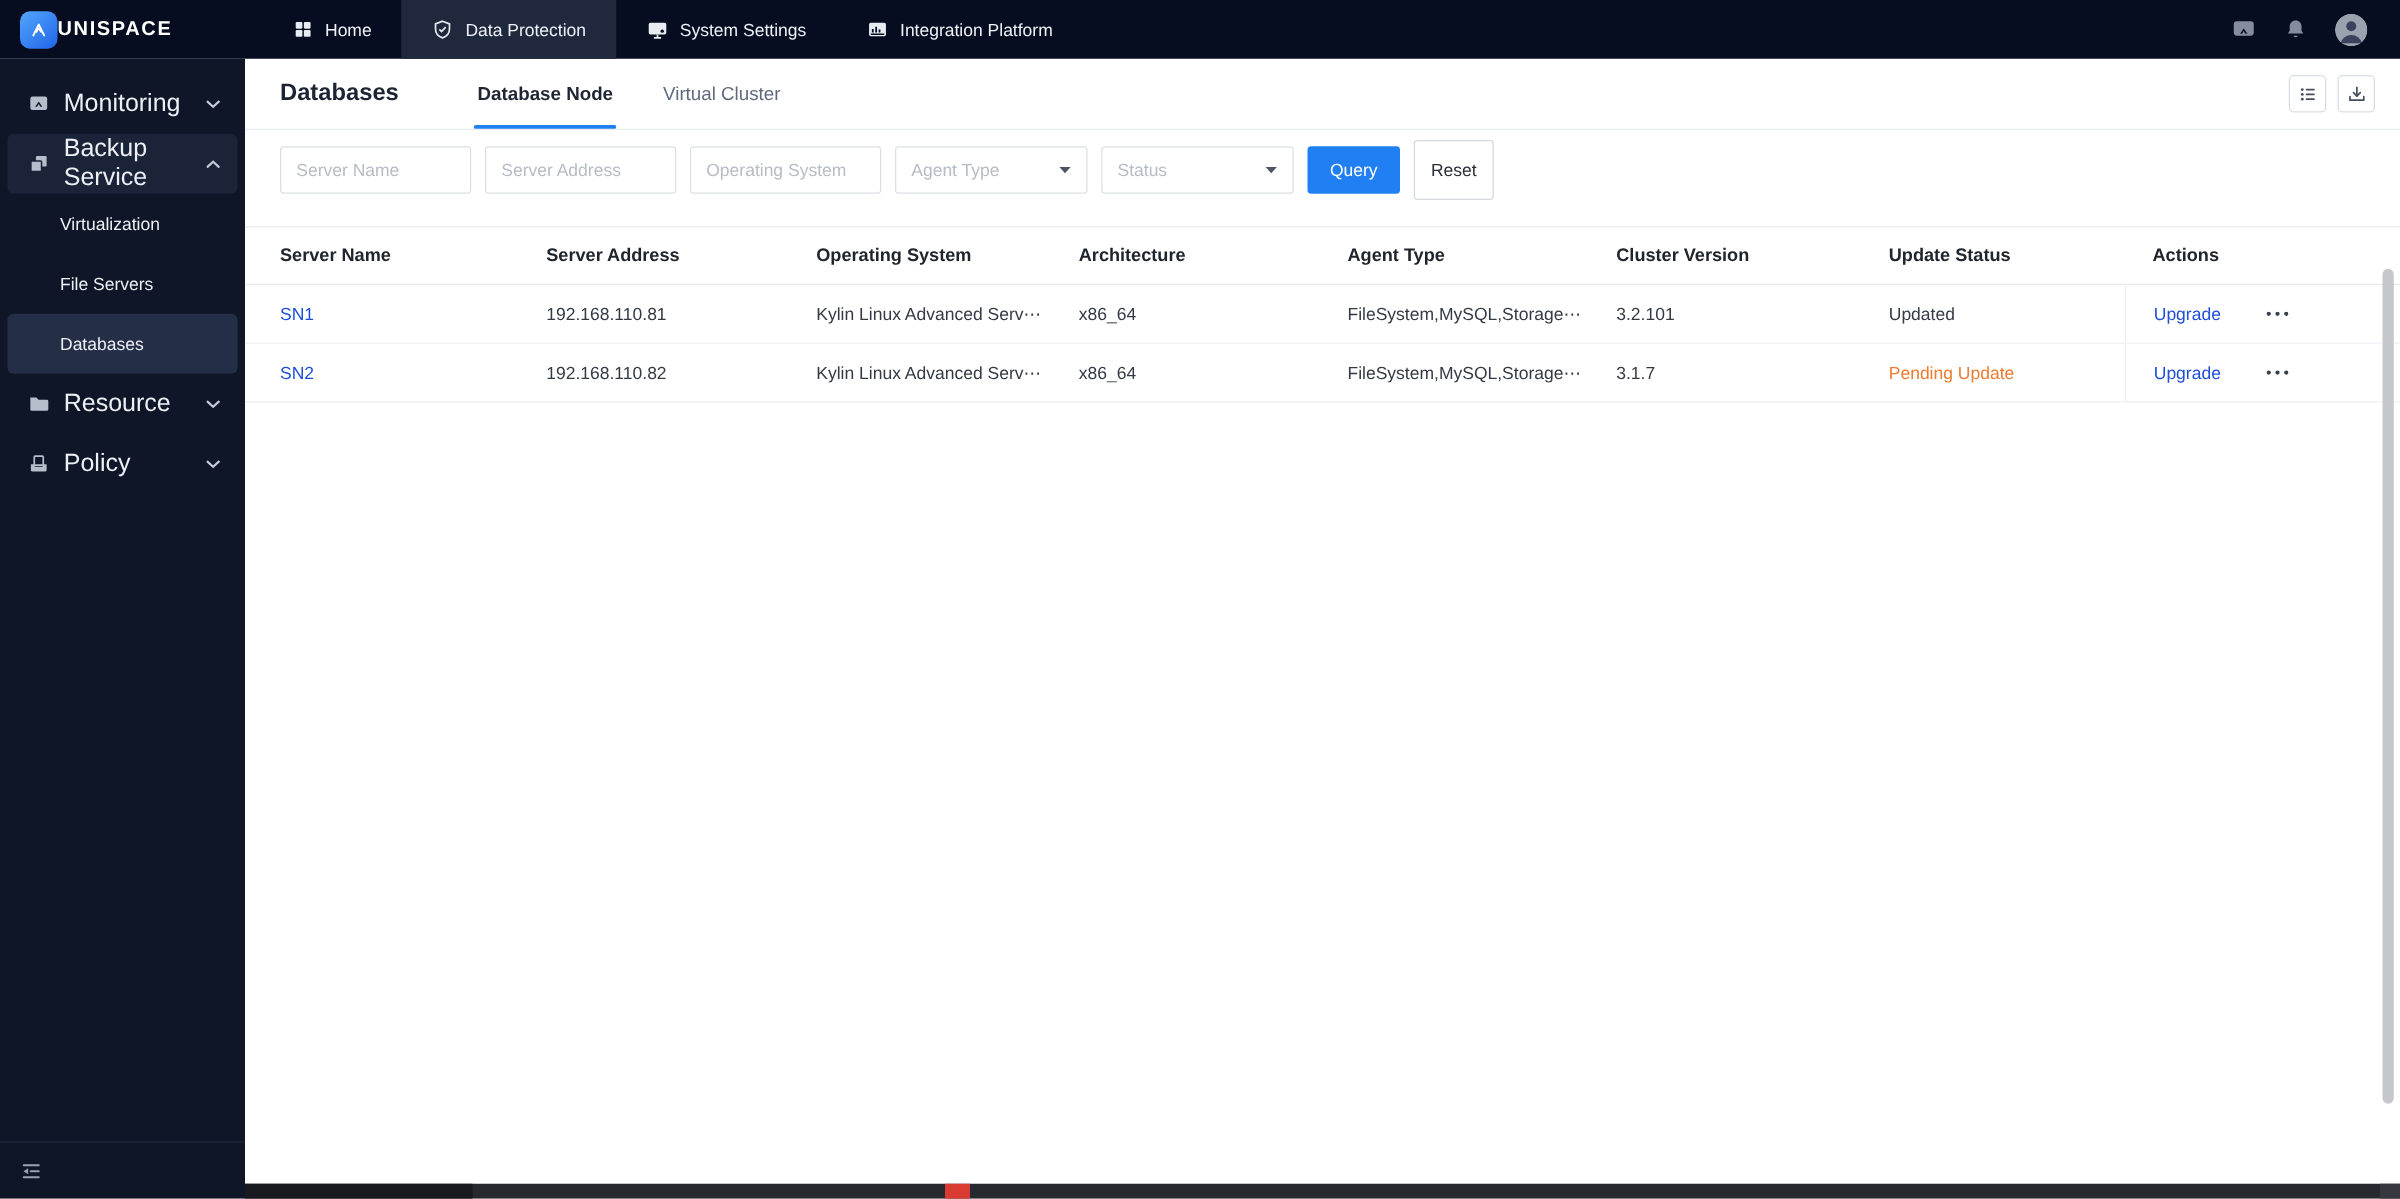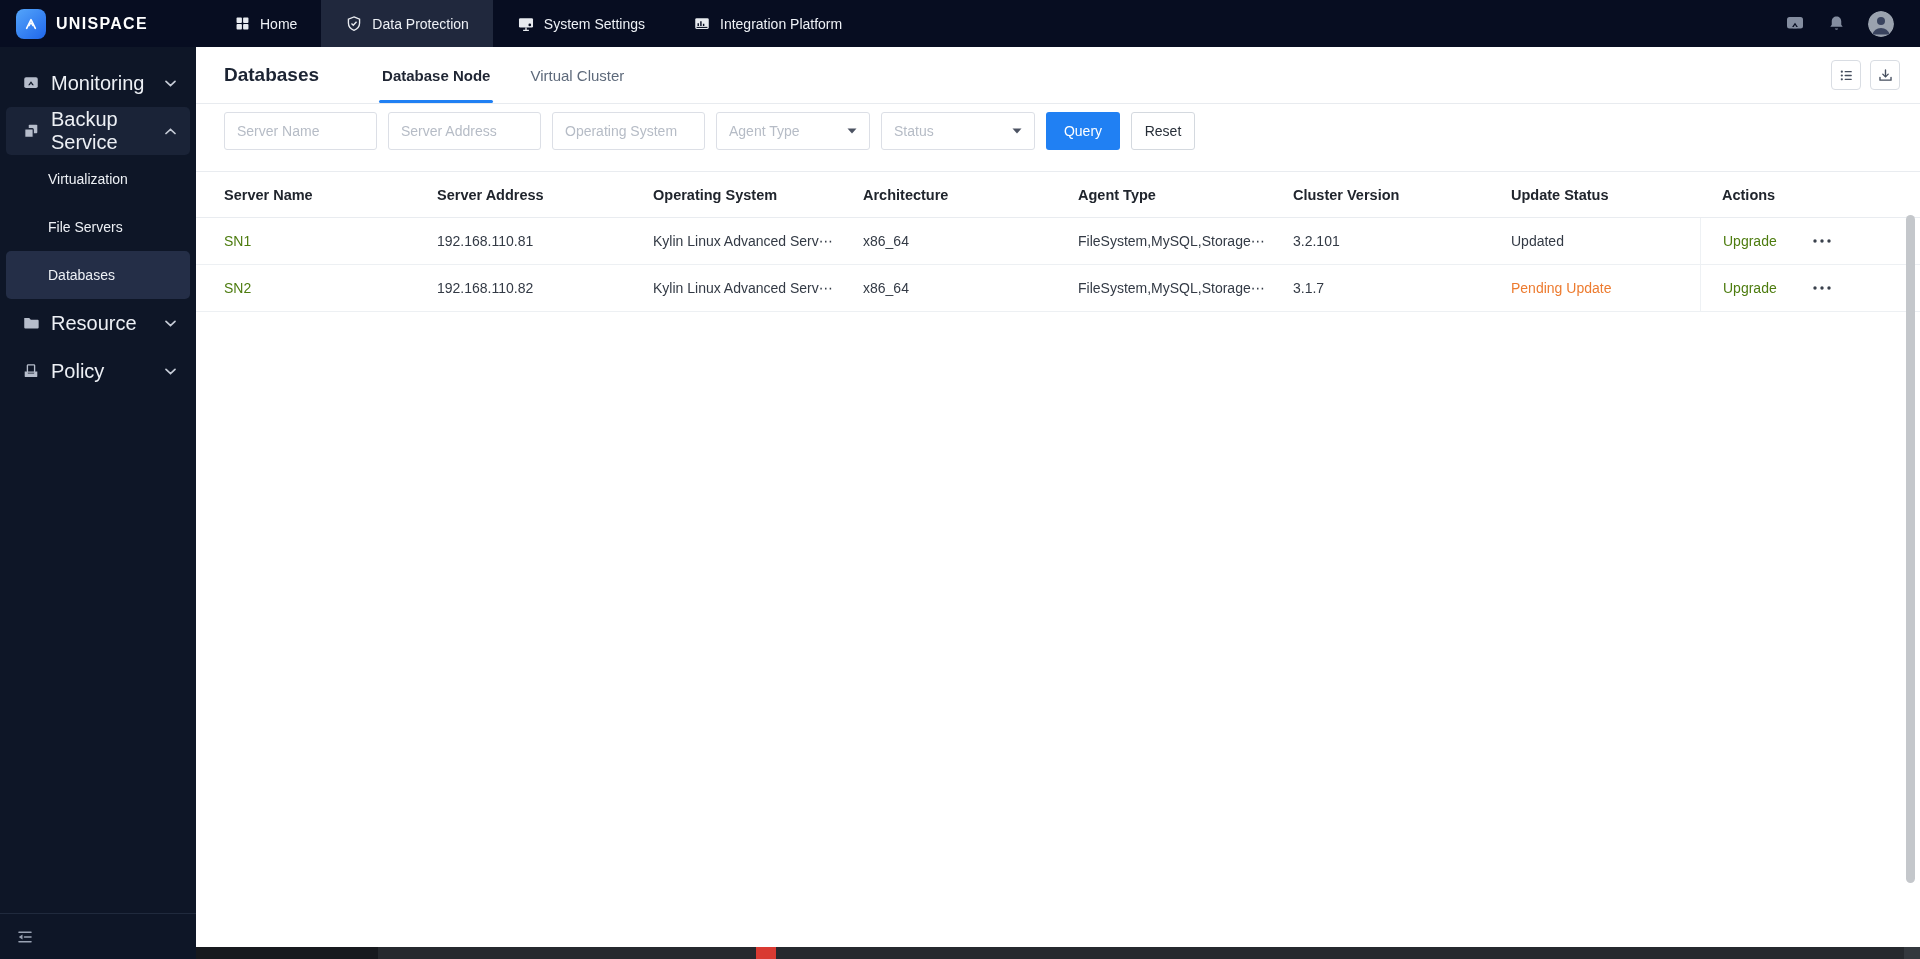--- a/index.html
+++ b/index.html
@@ -5,21 +5,21 @@
   * { margin:0; padding:0; box-sizing:border-box; }
   html,body { width:1920px; height:959px; }
   body {
     position:relative; overflow:hidden; background:#fff;
     font-family:"Liberation Sans", sans-serif; color:#333A45;
   }
   svg { display:block; }
 
   
   .topbar { position:absolute; top:0; left:0; right:0; height:47px; background:#070D21; display:flex; align-items:center; z-index:10; }
-  .brand { width:196px; display:flex; align-items:center; gap:10px; padding-left:16px; flex:none; }
+  .brand { width:196px; display:flex; align-items:center; padding-left:16px; flex:none; }
   .logo { width:30px; height:30px; border-radius:8px; background:linear-gradient(140deg,#54A5FB,#1F66EA); display:flex; align-items:center; justify-content:center; flex:none; }
   .brand-name { color:#FFFFFF; font-size:16px; font-weight:700; letter-spacing:1.3px; }
   .topnav { display:flex; height:100%; margin-left:14px; }
   .topnav-item { display:flex; align-items:center; gap:9px; padding:0 24px; color:#EEF1F6; font-size:14px; cursor:pointer; white-space:nowrap; }
   .topnav-item.active { background:#20283D; }
   .topbar-right { margin-left:auto; display:flex; align-items:center; gap:22px; padding-right:26px; }
   .avatar { width:26px; height:26px; border-radius:50%; overflow:hidden; }
 
   
   .sidebar { position:absolute; top:47px; left:0; bottom:0; width:196px; background:#0E1627; padding-top:12px; z-index:9; }
@@ -40,32 +40,32 @@
   .tab.active::after { content:""; position:absolute; left:0; right:0; bottom:0; height:3px; background:#2080F3; border-radius:2px; }
   .header-actions { margin-left:auto; display:flex; gap:9px; align-self:center; }
   .icon-btn { width:30px; height:30px; border:1px solid #D9DDE3; border-radius:4px; background:#fff; display:flex; align-items:center; justify-content:center; cursor:pointer; }
 
   
   .filter-bar { display:flex; gap:11px; padding:8px 28px 0; align-items:center; }
   .f-input { width:153px; height:38px; border:1px solid #DCDFE6; border-radius:3px; padding:0 12px; font-size:14px; color:#333A45; font-family:"Liberation Sans",sans-serif; outline:none; }
   .f-input::placeholder { color:#B6BCC6; }
   .f-select { width:154px; height:38px; border:1px solid #DCDFE6; border-radius:3px; display:flex; align-items:center; justify-content:space-between; padding:0 12px; color:#B6BCC6; font-size:14px; background:#fff; cursor:pointer; }
   .btn-query { width:74px; height:38px; background:#2080F3; color:#fff; border:none; border-radius:3px; font-size:14px; cursor:pointer; font-family:"Liberation Sans",sans-serif; }
-  .btn-reset { width:64px; height:38px; background:#fff; border:1px solid #D4D9DF; border-radius:3px; font-size:14px; color:#272E38; cursor:pointer; font-family:"Liberation Sans",sans-serif; }
+  .btn-reset { width:64px; height:48px; background:#fff; border:1px solid #D4D9DF; border-radius:3px; font-size:14px; color:#272E38; cursor:pointer; font-family:"Liberation Sans",sans-serif; }
 
   
   .table { margin-top:21px; }
   .t-row { display:grid; grid-template-columns:241px 216px 210px 215px 215px 218px 189px 1fr; align-items:center; height:47px; border-bottom:1px solid #EDF0F3; }
   .t-row > div:first-child { padding-left:28px; }
   .t-head { border-top:1px solid #E9ECF0; border-bottom:1px solid #E9ECF0; }
   .t-head .cell { font-weight:700; color:#20252D; font-size:14.5px; }
   .cell { font-size:14px; color:#333A45; white-space:nowrap; overflow:hidden; padding-right:10px; }
   .cell.actions { border-left:1px solid #EEF1F4; height:100%; display:flex; align-items:center; padding-left:22px; gap:36px; }
   .t-head .cell.actions { border-left:none; }
-  .link { color:#4d7c0f; cursor:pointer; }
+  .link { color:#1d4ed8; cursor:pointer; }
   .pending { color:#ED7B2F; }
   .more-btn { cursor:pointer; display:flex; align-items:center; }
 
   
   .pagination { position:absolute; right:32px; bottom:22px; display:flex; align-items:center; gap:16px; font-size:14px; color:#3C4450; }
   .pg-arrow { cursor:pointer; display:flex; align-items:center; }
   .page-box { width:30px; height:30px; border:1px solid #2080F3; color:#2080F3; border-radius:7px; display:flex; align-items:center; justify-content:center; font-weight:700; cursor:pointer; }
   .page-size { width:88px; height:30px; border:1px solid #DADFE6; border-radius:9px; display:flex; align-items:center; justify-content:center; gap:8px; color:#3C4450; font-size:13.5px; cursor:pointer; }
 
   

